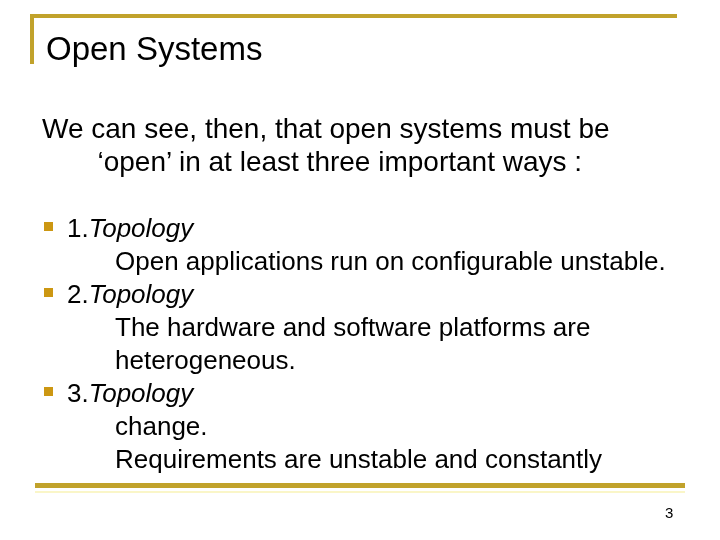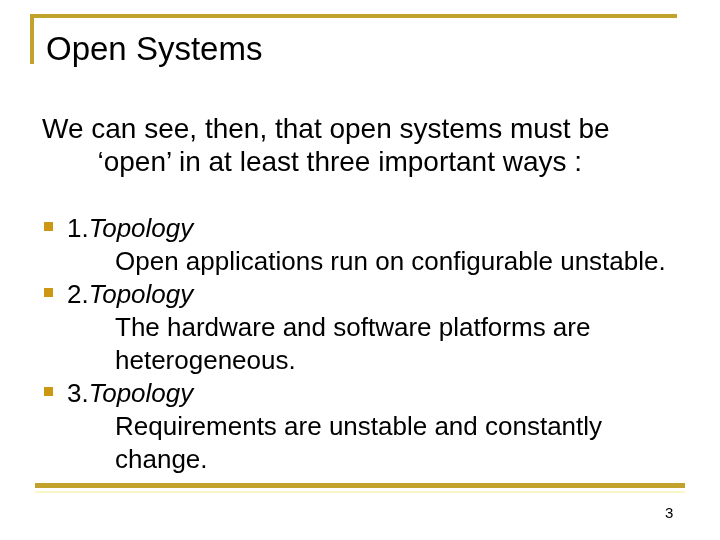--- a/index.html
+++ b/index.html
@@ -98,22 +98,22 @@
         <span class="bullet-square"></span><span class="bullet-num">2.</span><span class="bullet-term">Topology</span>
       </div>
       <div class="bullet-desc">The hardware and software platforms are</div>
       <div class="bullet-desc">heterogeneous.</div>
     </div>
 
     <div class="bullet-item">
       <div class="bullet-head">
         <span class="bullet-square"></span><span class="bullet-num">3.</span><span class="bullet-term">Topology</span>
       </div>
+      <div class="bullet-desc">change.</div>
       <div class="bullet-desc">Requirements are unstable and constantly</div>
-      <div class="bullet-desc">change.</div>
     </div>
 
   </div>
 
   <div class="bottom-rule"></div>
   <div class="bottom-rule-thin"></div>
 
   <div class="page-num">3</div>
 
 </div>

